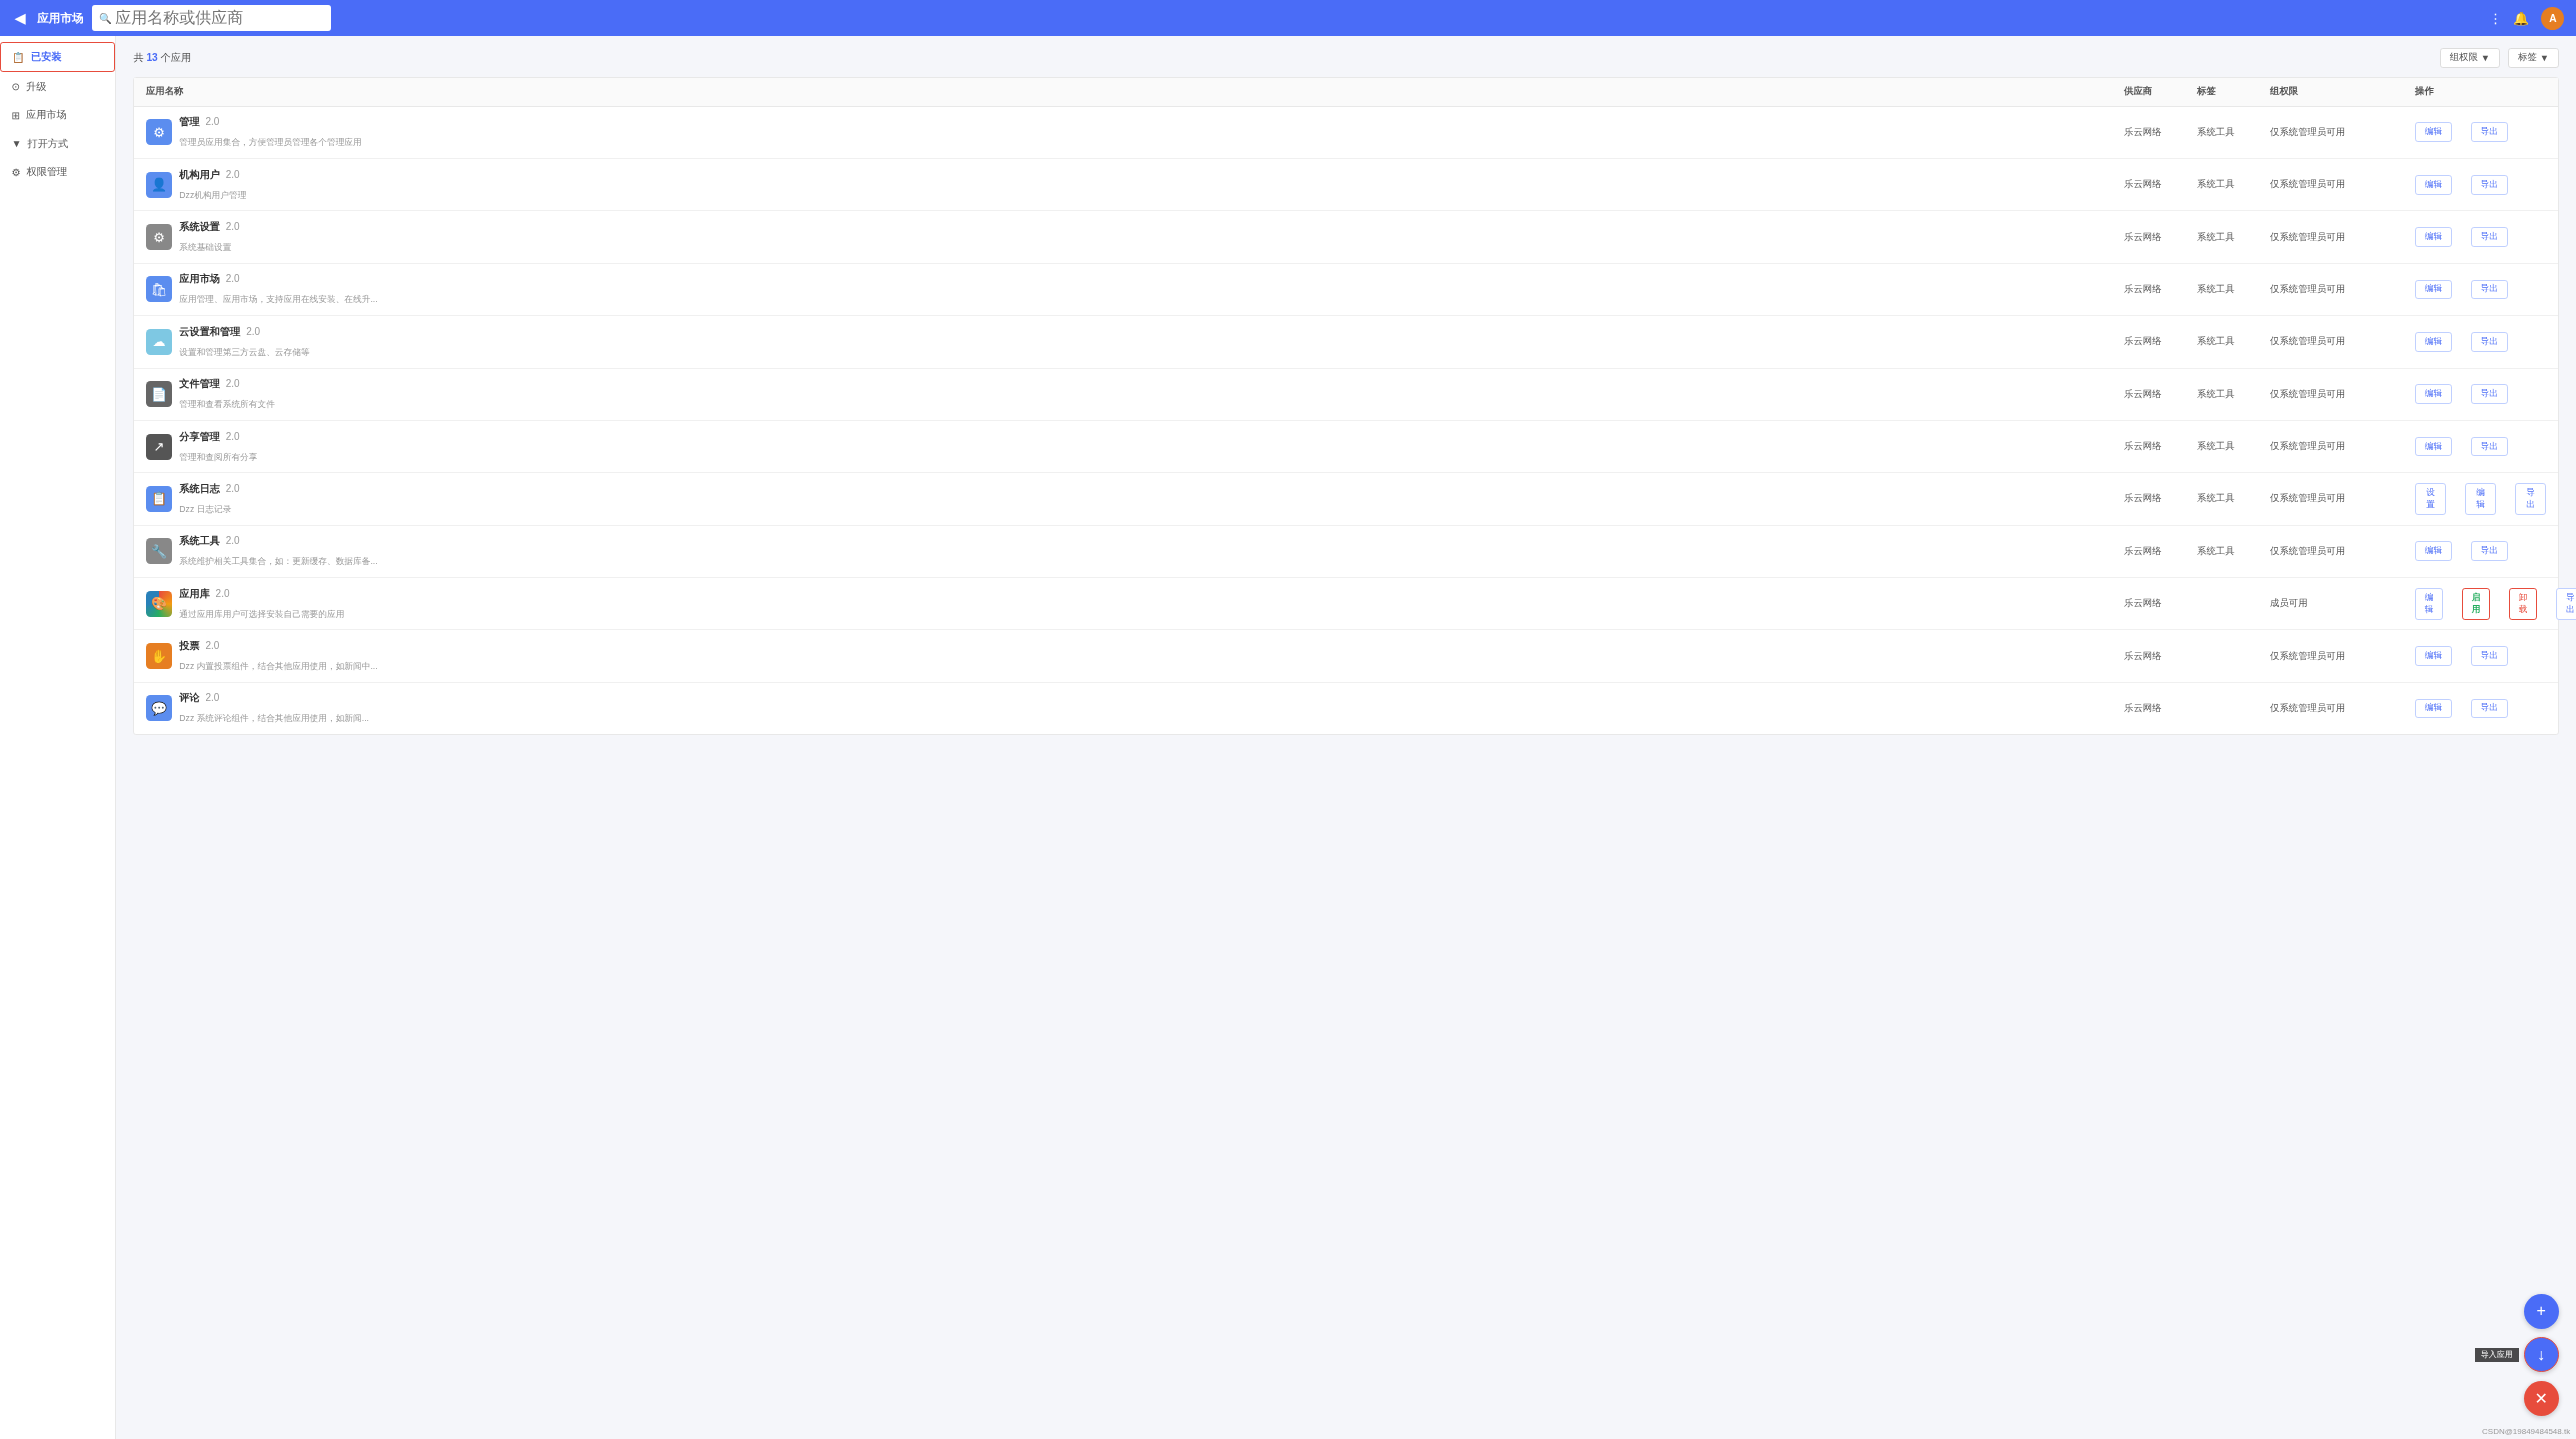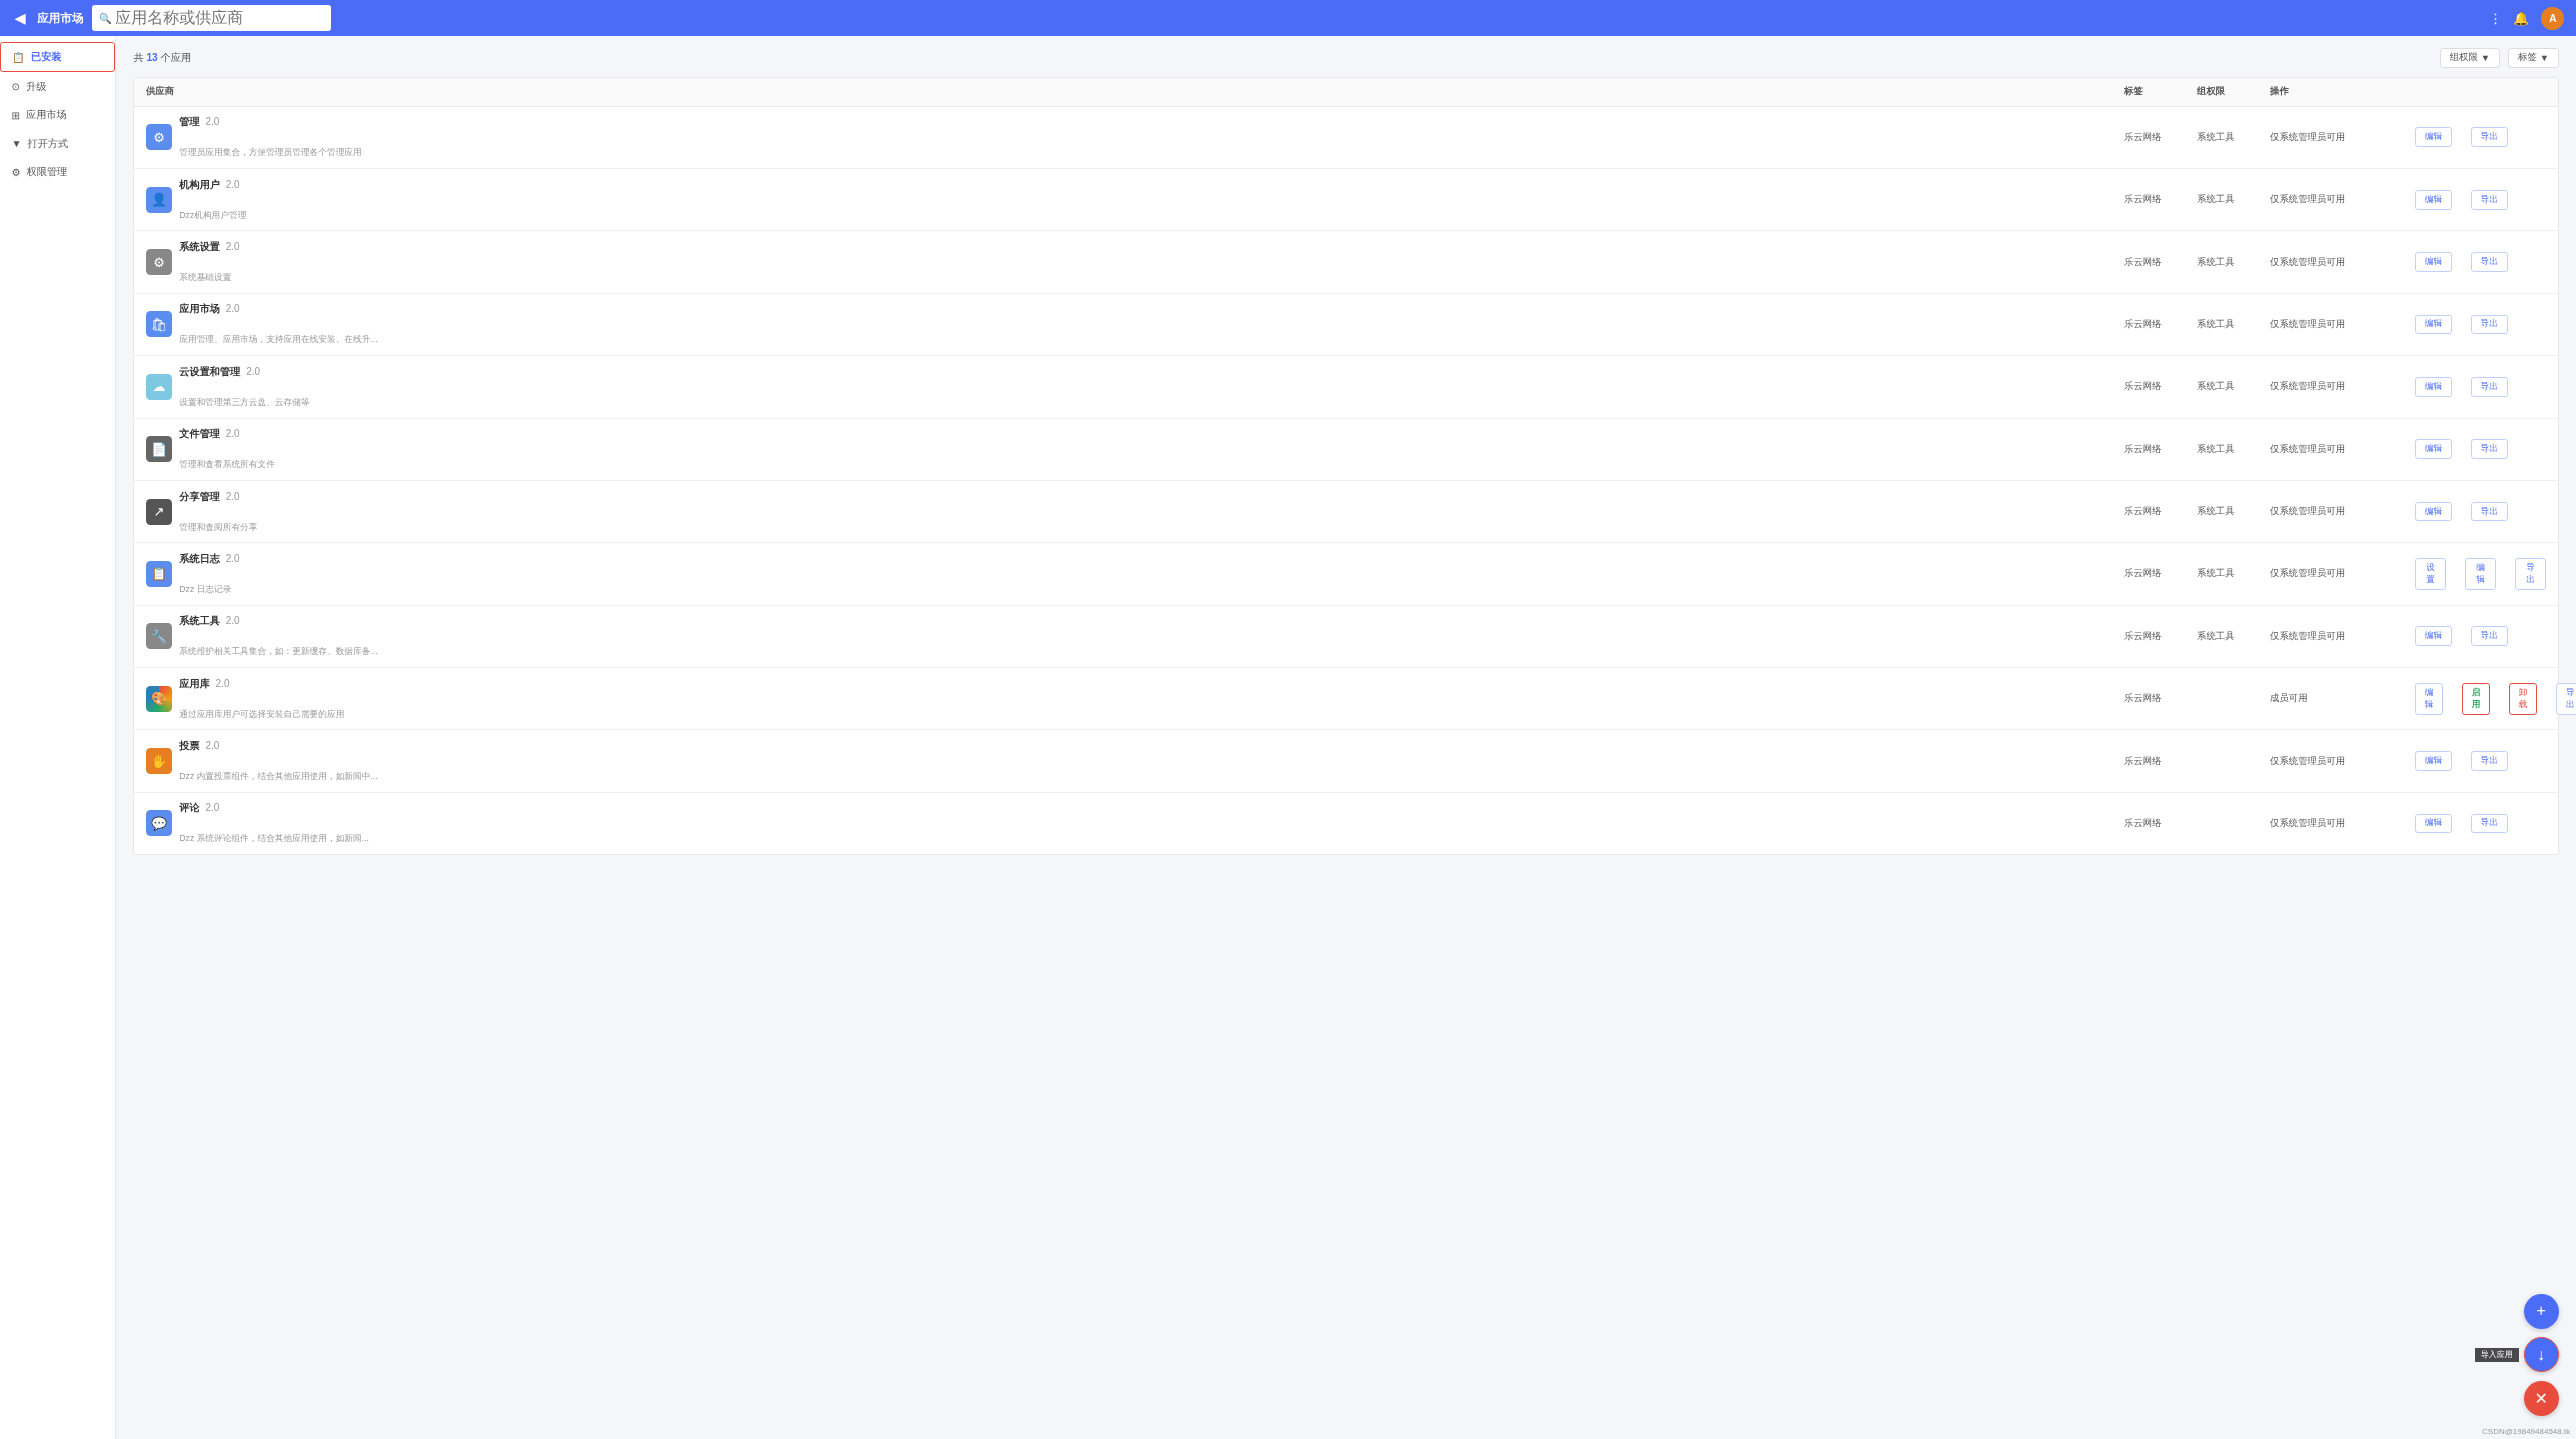--- a/index.html
+++ b/index.html
@@ -90,21 +90,21 @@
       align-items: center;
     }
     .table-row:last-child { border-bottom: none; }
 
     .app-info { display: flex; align-items: center; gap: 7.3px; }
     .app-icon {
       width: 26px; height: 26px; border-radius: 4.4px;
       display: flex; align-items: center; justify-content: center;
       font-size: 13px; flex-shrink: 0;
     }
-    .app-desc { font-size: 8.7px; color: #999; margin-top: 18px; max-width: 262px; overflow: hidden; text-overflow: ellipsis; white-space: nowrap; }
+    .app-desc { font-size: 8.7px; color: #999; margin-top: 8px; max-width: 262px; overflow: hidden; text-overflow: ellipsis; white-space: nowrap; }
     .version { font-size: 10px; color: #999; margin-left: 2.9px; }
 
     .cell { color: #555; font-size: 9.4px; }
     .actions { display: flex; gap: 19px; align-items: center; }
 
     .btn {
       border: 0.7px solid #ddd; background: #fff; border-radius: 2.9px;
       padding: 2.9px 8.7px; cursor: pointer; font-size: 8.7px; color: #555;
     }
     .btn-edit { color: #4a6cf7; border-color: #c0d0ff; }
@@ -199,20 +199,21 @@
         </button>
         <button class="filter-btn">
           <span>标签</span>
           <span>▼</span>
         </button>
       </div>
     </div>
 
     <div class="table-wrap">
       <div class="table-header">
+        <div>应用名称</div>
         <div>供应商</div>
         <div>标签</div>
         <div>组权限</div>
         <div>操作</div>
       </div>
 
       <div id="table-body">
           <div class="table-row">
     <div class="app-info">
       <div class="app-icon" style="background:#5b8def; color:#fff;">⚙</div>

